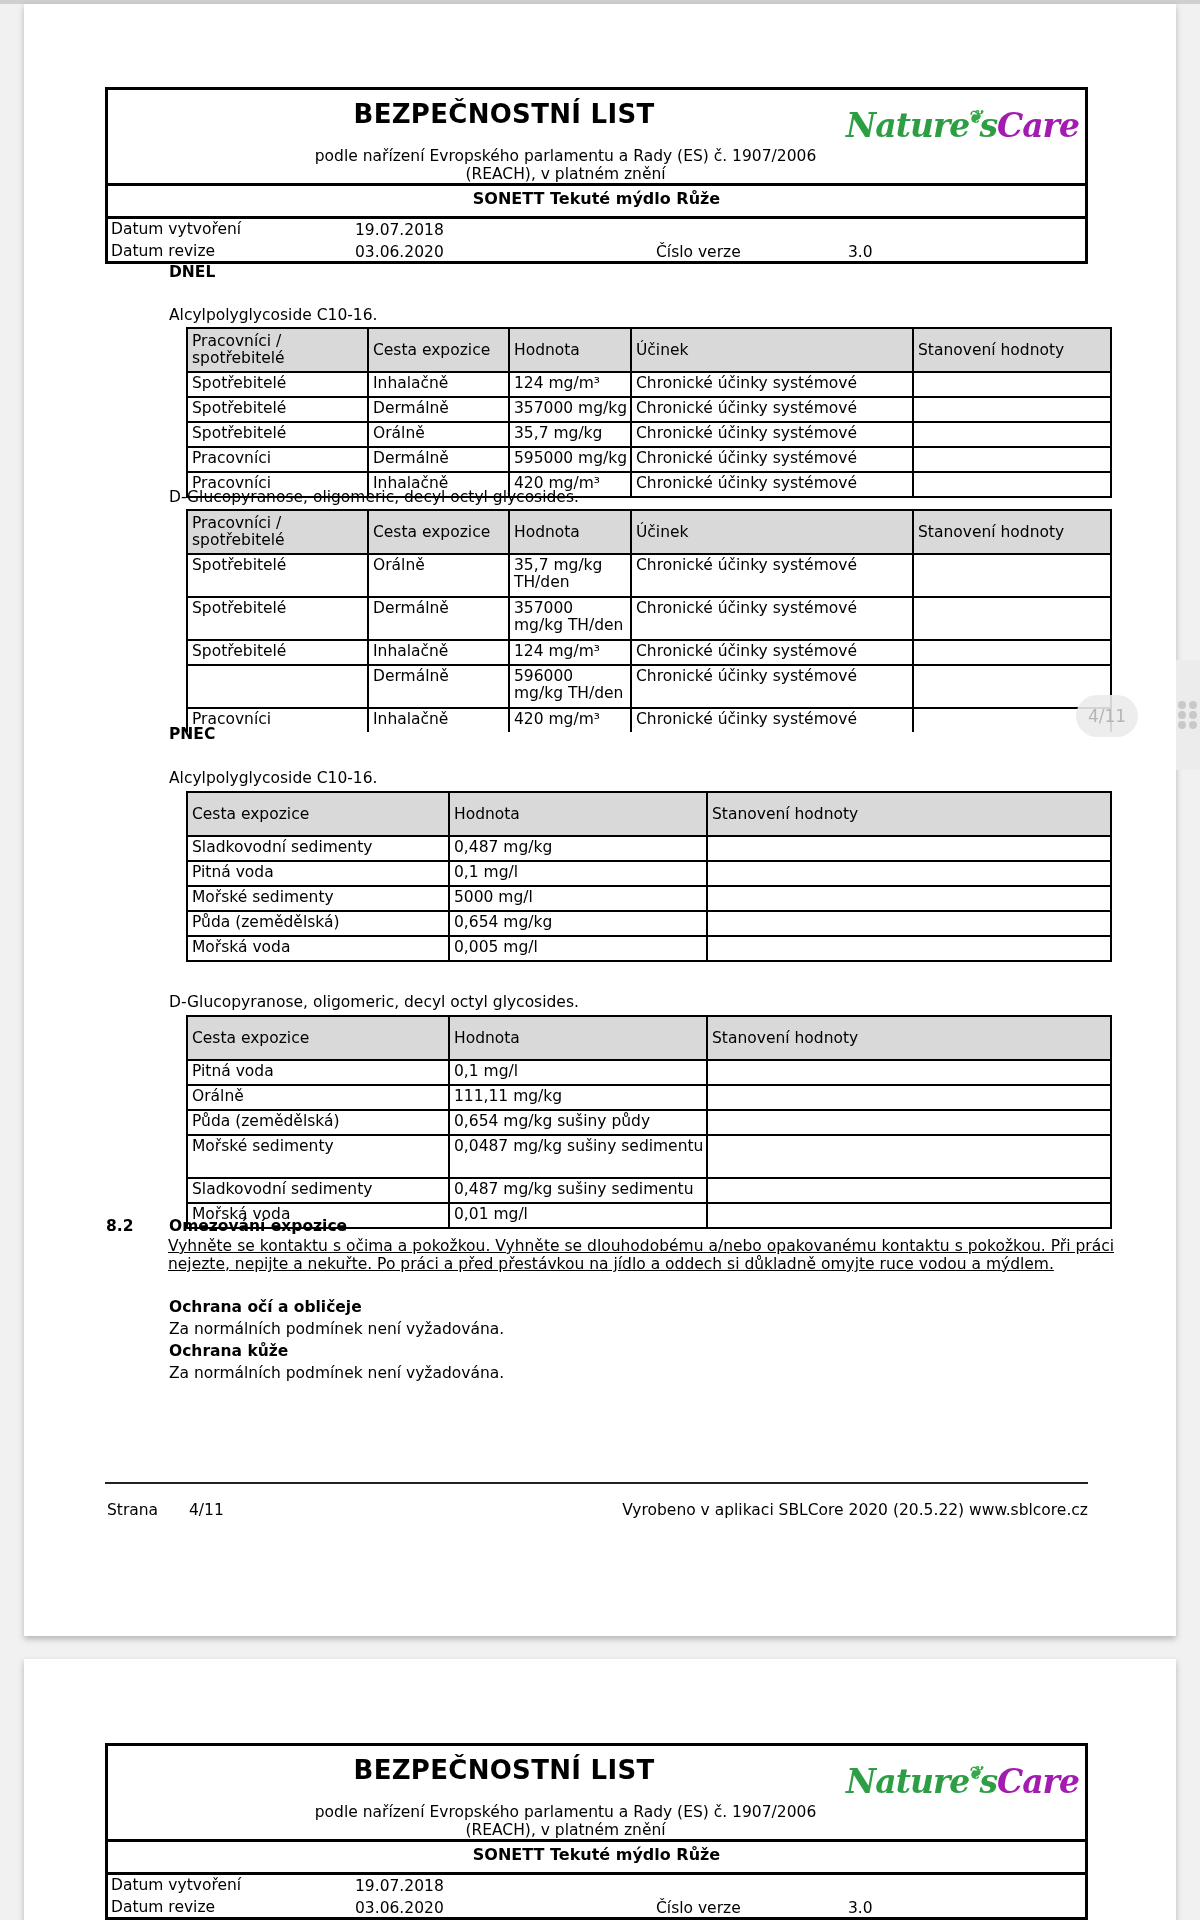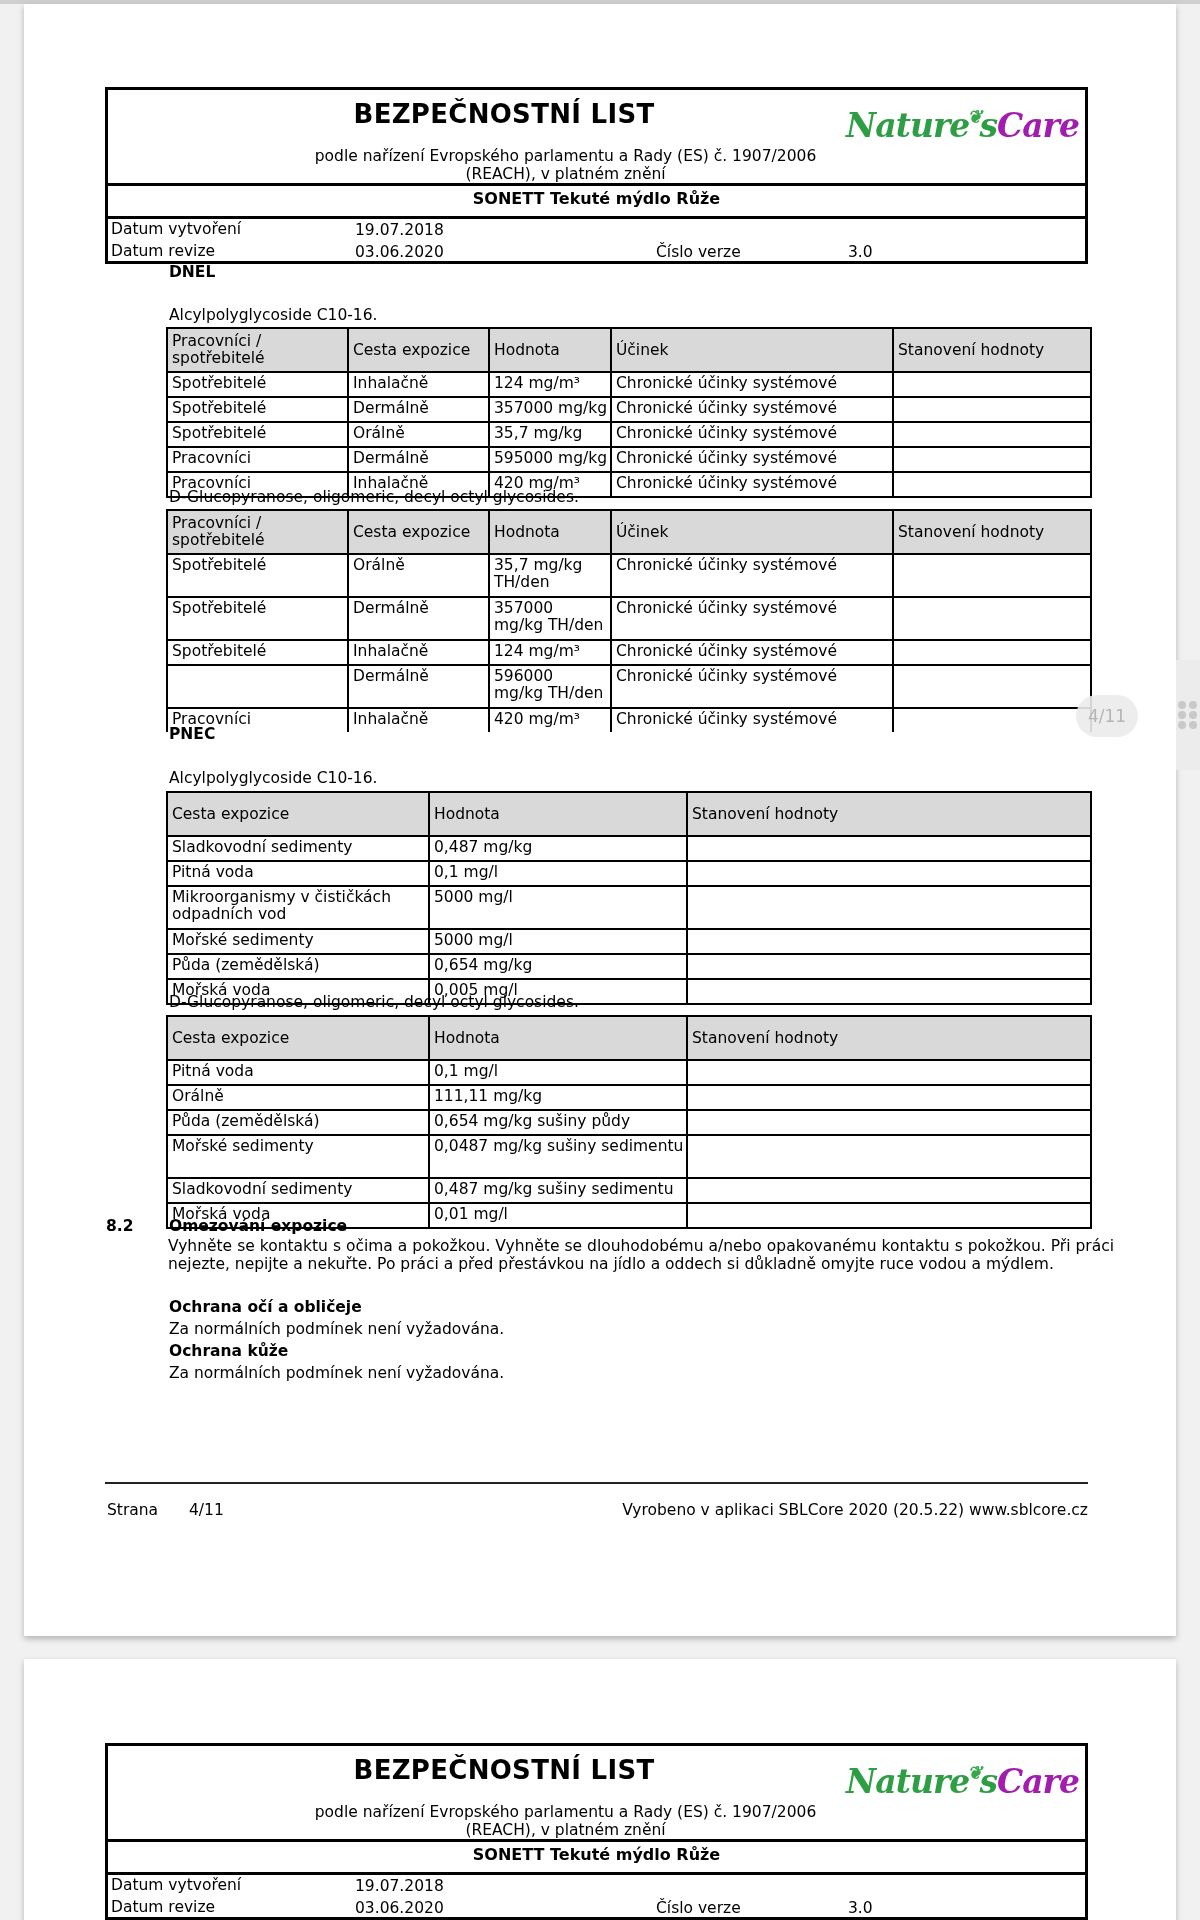--- a/index.html
+++ b/index.html
@@ -39,33 +39,33 @@
       position: absolute; left: 0; right: 0; top: 99px; text-align: center;
       font-weight: bold; font-size: 16px;
     }
     .hdr .sep2 { position: absolute; left: 0; right: 0; top: 126px; border-top: 3px solid #000; }
     .hdr .meta { position: absolute; font-size: 15.5px; }
     .txt { font-size: 15.5px; }
     .sectionlabel { font-weight: bold; font-size: 15.5px; }
 
     table.t {
       position: absolute; border-collapse: collapse; table-layout: fixed;
-      font-size: 15.5px; line-height: 17px;
+      font-size: 15.5px; line-height: 17px; margin-left: 20px;
     }
     table.t td, table.t th {
       border: 2px solid #000; padding: 2px 4px 2px 4px; vertical-align: top; text-align: left;
       font-weight: normal; overflow: hidden; white-space: nowrap;
     }
     table.t th { background: #d9d9d9; vertical-align: middle; height: 38px; white-space: normal; }
     table.t td { height: 19px; }
     table.t td.wrap { white-space: normal; }
     table.t tr.tall td { height: 37px; }
     table.t.open-bottom tr:last-child td { border-bottom: none; }
 
-    .para { position: absolute; left: 144px; width: 946px; font-size: 15.5px; line-height: 18px; text-align: justify; }
+    .para { position: absolute; left: 144px; width: 946px; font-size: 15.5px; line-height: 18px; text-align: justify; text-decoration: underline; }
 
     .footer-line { position: absolute; left: 81px; width: 983px; border-top: 2px solid #222; }
 
     .pagepill {
       position: absolute; left: 1076px; top: 695px; width: 62px; height: 42px; border-radius: 21px;
       background: rgba(235,235,235,0.9); color: #b5b5b5; font-size: 17px; line-height: 42px; text-align: center;
     }
     .scrollhandle {
       position: absolute; left: 1176px; top: 660px; width: 24px; height: 110px; background: #ececec;
     }
@@ -226,25 +226,20 @@
       <th>Stanovení hodnoty</th>
     </tr>
     <tr>
       <td>Sladkovodní sedimenty</td>
       <td>0,487 mg/kg</td>
       <td></td>
     </tr>
     <tr>
       <td>Pitná voda</td>
       <td>0,1 mg/l</td>
-      <td></td>
-    </tr>
-    <tr class="tall">
-      <td class="wrap">Mikroorganismy v čističkách odpadních vod</td>
-      <td>5000 mg/l</td>
       <td></td>
     </tr>
     <tr>
       <td>Mořské sedimenty</td>
       <td>5000 mg/l</td>
       <td></td>
     </tr>
     <tr>
       <td>Půda (zemědělská)</td>
       <td>0,654 mg/kg</td>

